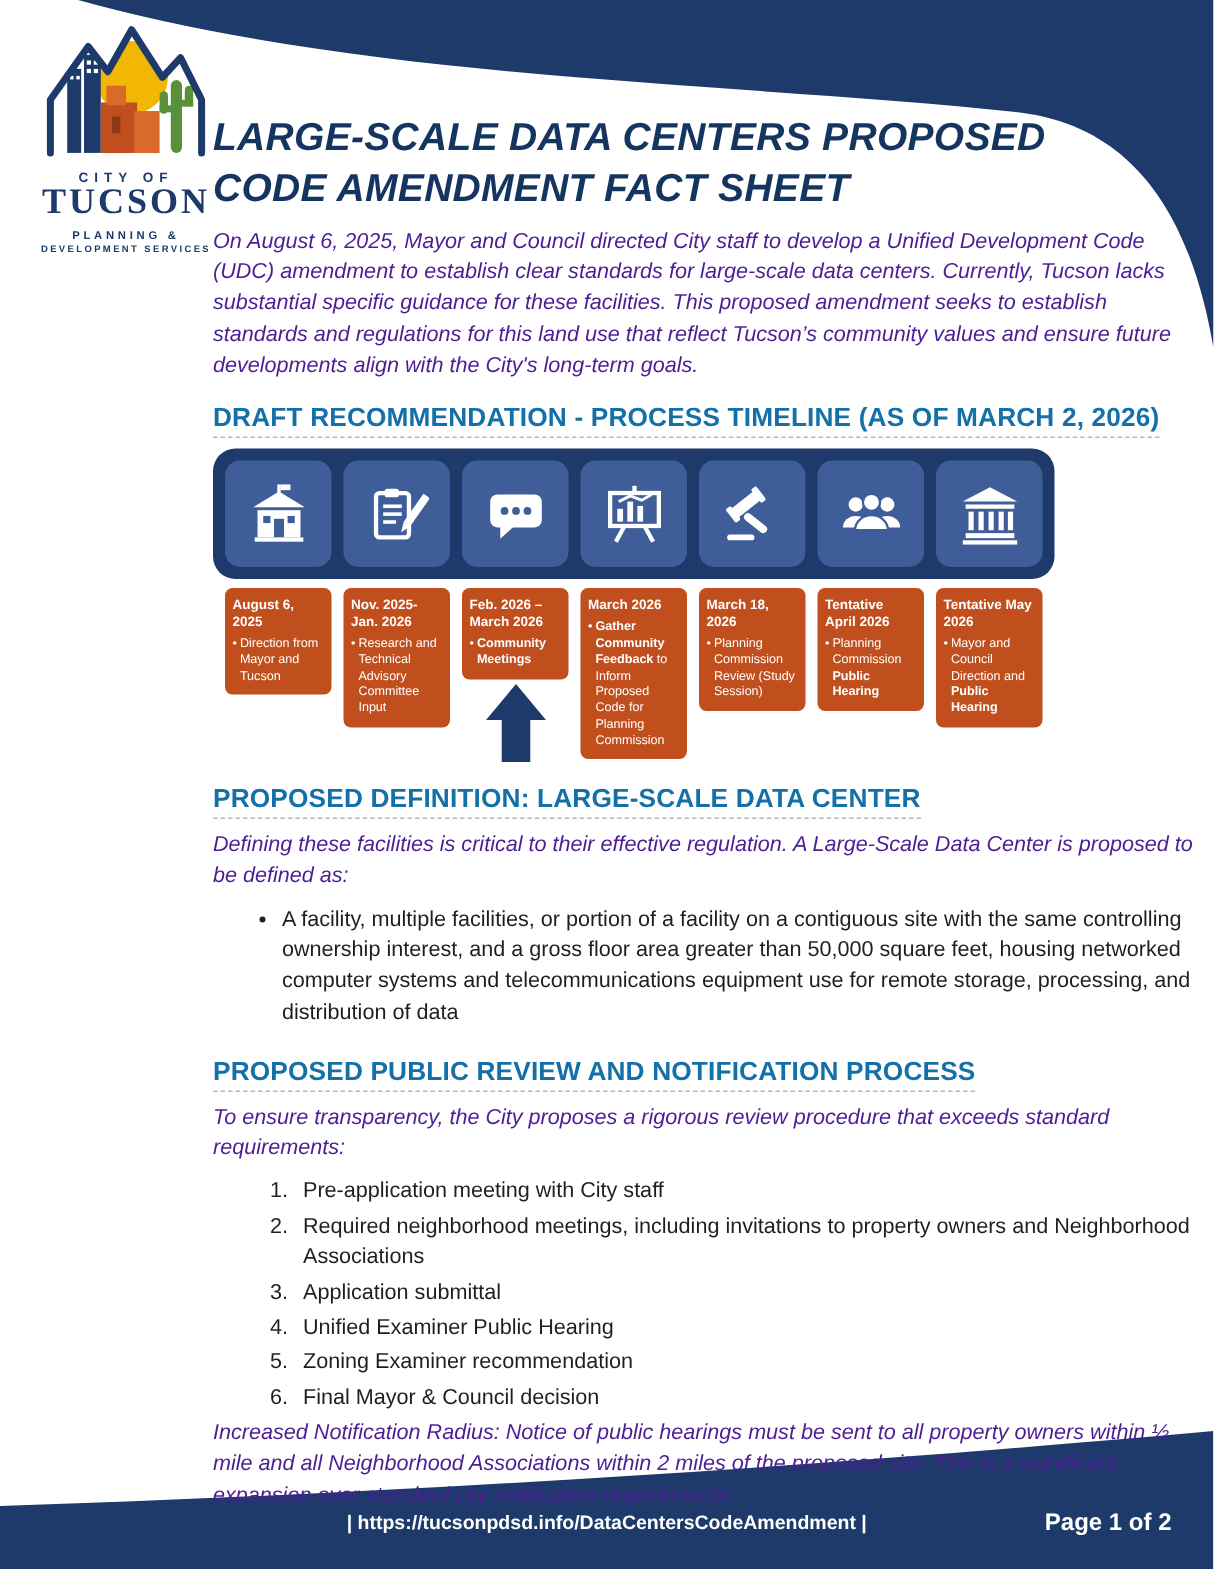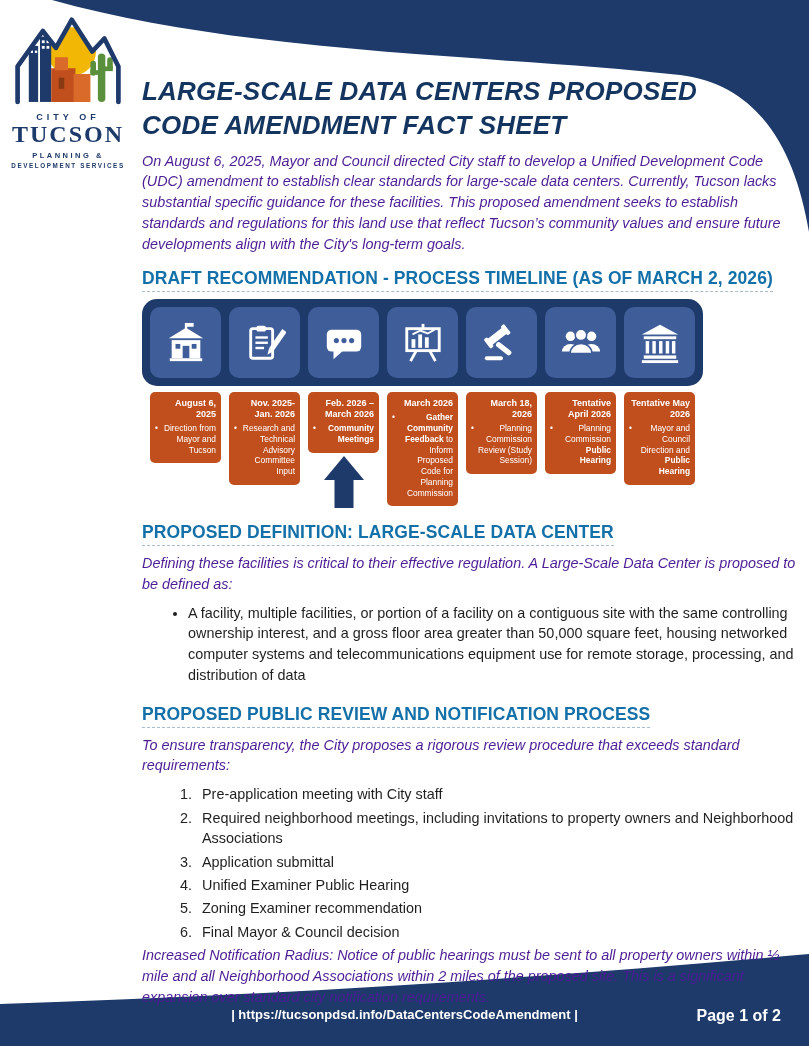--- a/index.html
+++ b/index.html
@@ -13,38 +13,38 @@
   html,body{margin:0;padding:0;}
   body{
     width:809px;height:1046px;position:relative;overflow:hidden;
     background:#ffffff;
     font-family:"Liberation Sans", sans-serif;
     color:#1f1f1f;
   }
   
   .header-svg{position:absolute;top:0;left:0;z-index:1;}
   
-  .logo{position:absolute;left:4px;top:12px;width:128px;text-align:center;z-index:2;}
+  .logo{position:absolute;left:20px;top:12px;width:128px;text-align:center;z-index:2;}
   .logo-cityof{font-size:9px;letter-spacing:4px;color:var(--navy);font-weight:bold;margin-top:2px;}
   .logo-name{font-family:"Liberation Serif", serif;font-size:24px;font-weight:bold;letter-spacing:2px;color:var(--navy);line-height:1.05;}
   .logo-dept1{font-size:7.5px;letter-spacing:2.5px;color:var(--navy);font-weight:bold;margin-top:4px;}
   .logo-dept2{font-size:6.3px;letter-spacing:1.6px;color:var(--navy);font-weight:bold;margin-top:2px;}
   
   .content{position:absolute;left:142px;top:74px;width:655px;z-index:3;}
   h1.title{margin:0 0 8px 0;width:600px;font-size:26px;line-height:1.32;font-weight:bold;color:var(--title_navy);letter-spacing:0.2px;font-style:italic;}
   p.body{margin:0;font-size:14.4px;line-height:1.44;color:#4c1d95;font-style:italic;}
   .mb12{margin-bottom:12px;}
   h2.section{margin:14px 0 10px 0;font-size:17.5px;font-weight:bold;color:var(--heading_blue);white-space:nowrap;letter-spacing:0.1px;}
   h2.section .hl{border-bottom:1px dashed #a8bccb;padding-bottom:3px;}
   
   .tl-wrap{width:561px;margin:4px 0 16px 0;}
   .tl-bar{background:var(--navy);border-radius:15px;padding:8px;display:flex;gap:8px;}
   .tl-tile{width:71px;height:71px;flex:none;background:var(--tile_blue);border-radius:10px;display:flex;align-items:center;justify-content:center;}
   .tl-cols{display:flex;gap:8px;padding:0 8px;margin-top:6px;align-items:flex-start;}
-  .tl-col{width:71px;flex:none;position:relative;text-align:right;}
+  .tl-col{width:71px;flex:none;position:relative;}
   .tl-box{background:var(--orange);border-radius:5px;padding:6px 5px 8px 5px;color:#fff;}
   .tl-date{font-weight:bold;font-size:9px;line-height:1.22;margin-bottom:3px;}
   .tl-bullet{font-size:8.4px;line-height:1.28;display:flex;}
   .tl-dot{margin-right:2px;flex:none;}
   .tl-text b{font-weight:bold;}
   .tl-arrow{position:absolute;left:50%;transform:translateX(-50%);top:calc(100% + 3px);line-height:0;}
   
   ul.def-list{margin:8px 0 0 28px;padding-left:18px;}
   ul.def-list li{font-size:14.4px;line-height:1.44;}
   ol.steps{margin:8px 0 0 34px;padding-left:20px;}

